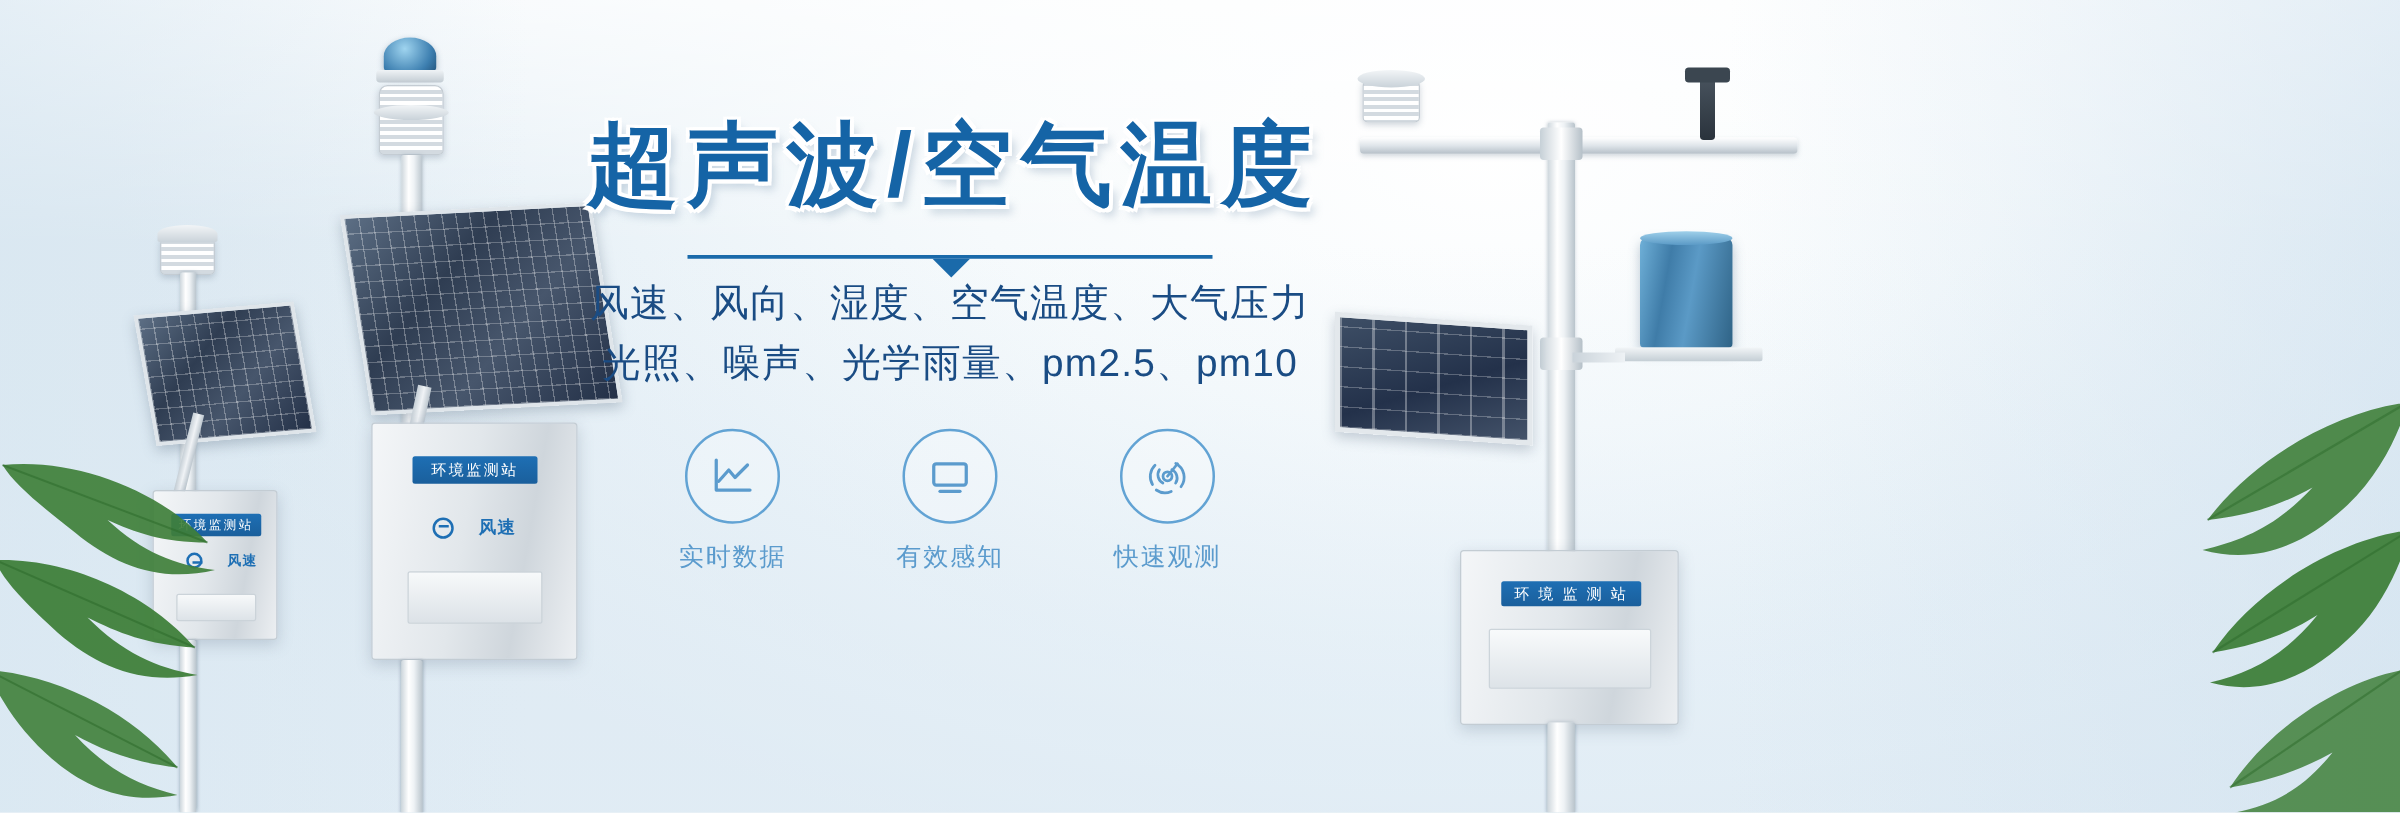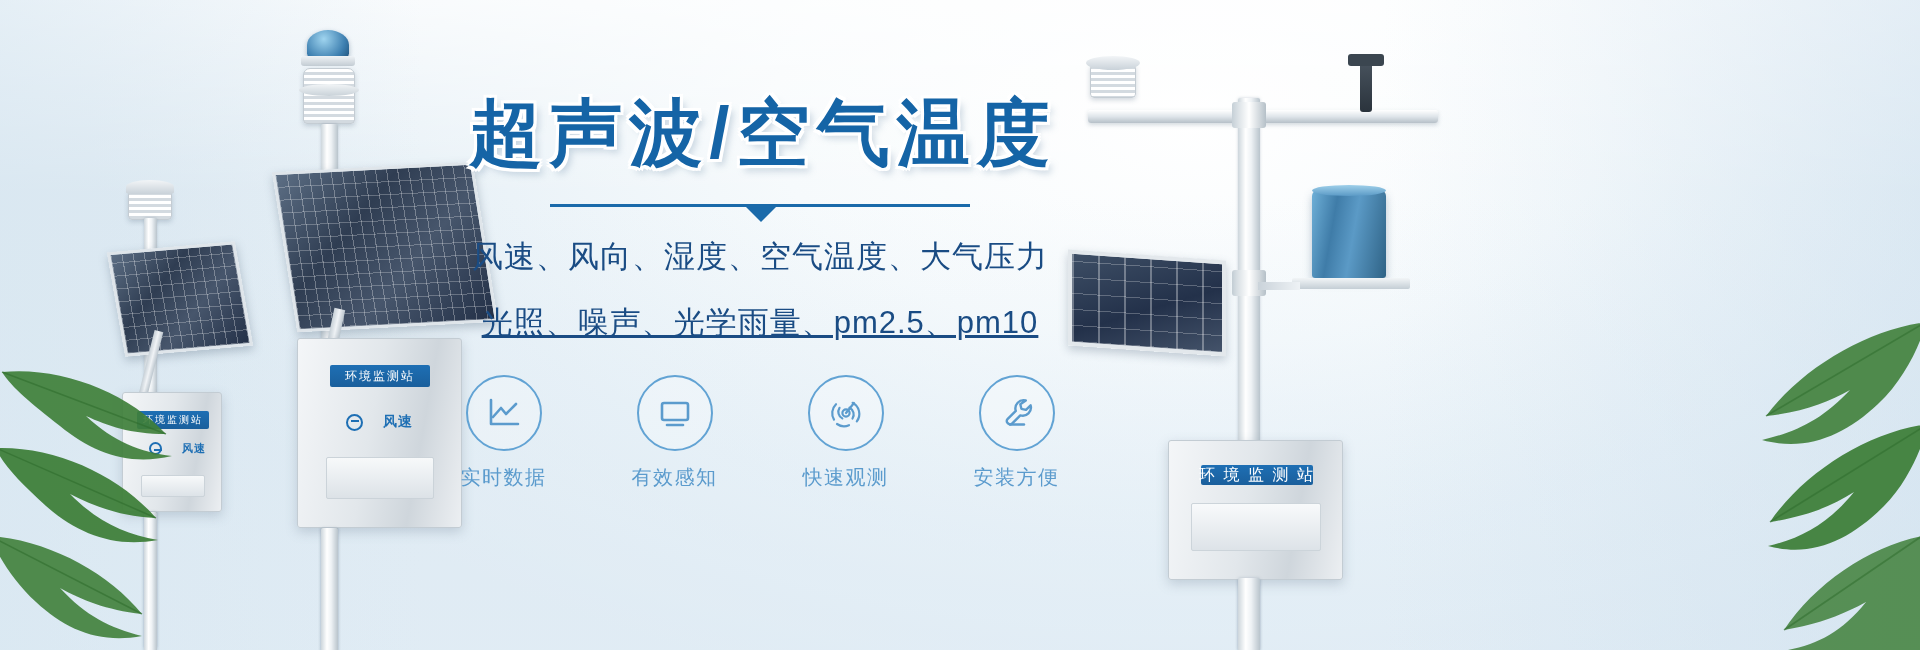--- a/index.html
+++ b/index.html
@@ -51,22 +51,22 @@
     position:absolute; left:196px; top:10px;
     width:0; height:0;
     border-left:15px solid transparent;
     border-right:15px solid transparent;
     border-top:15px solid #1a6aaa;
   }
   .sub-line {
     font-size:31px; color:#1a4c84; letter-spacing:1px;
     line-height:1.55; white-space:nowrap; font-weight:400;
   }
-  #sub1 { margin-top:14px; }
-  #sub2 { margin-top:18px;text-decoration:underline; }
+  #sub1 { }
+  #sub2 { margin-top:0; }
 
   
   #features {
     display:flex; justify-content:center; gap:64px;
     margin-top:28px;
   }
   .feature { width:110px; text-align:center; }
   .fc {
     width:76px; height:76px; margin:0 auto;
     border:2.5px solid #62a3d4; border-radius:50%;
@@ -242,21 +242,21 @@
     <div style="position:absolute;left:198px;top:242px;width:42px;height:8px;background:linear-gradient(90deg,#cad3da,#eef2f5);"></div>
 
     <div style="position:absolute;left:8px;top:215px;width:158px;height:96px;
                 background:
                   repeating-linear-gradient(90deg, rgba(255,255,255,.32) 0 2px, rgba(255,255,255,0) 2px 26px),
                   repeating-linear-gradient(0deg, rgba(255,255,255,.25) 0 1px, rgba(255,255,255,0) 1px 16px),
                   linear-gradient(160deg,#3e4f66,#23314a 55%,#44536a);
                 border:4px solid #e3e8ec; box-shadow:0 4px 10px rgba(90,110,130,.32); transform:skewY(4deg);"></div>
 
     <div class="cabinet" style="left:108px; top:400px; width:175px; height:140px;">
-      <div class="plate" style="left:32px; top:24px; width:112px; height:20px; font-size:16px;">环 境 监 测 站</div>
+      <div class="plate" style="left:32px; top:24px; width:112px; height:20px; font-size:12px;">环 境 监 测 站</div>
       <div style="position:absolute;left:22px;top:62px;width:130px;height:48px;background:linear-gradient(180deg,#f8fafb,#dde3e8);border:1px solid #ccd4da;border-radius:2px;"></div>
     </div>
     <div class="pole" style="left:178px; top:538px; width:22px; height:80px;"></div>
   </div>
 
   <div class="leaf" style="left:-10px; top:330px;">
     <svg width="210" height="330" viewBox="0 0 210 330">
       <g fill="#3f7f3a">
         <path d="M12 42 C70 36,138 62,176 104 C140 104,118 96,96 86 C124 112,150 122,182 126 C140 136,104 124,70 96 C42 74,22 58,12 42Z" opacity=".92"></path>
         <path d="M6 118 C66 116,130 146,166 188 C128 186,104 176,80 164 C108 192,134 204,168 210 C124 218,88 204,56 176 C30 152,12 134,6 118Z" opacity=".95"></path>
@@ -327,25 +327,16 @@
             <path d="M26.5 25.5 a7.5 7.5 0 0 0 -3.0 -10.8"></path>
             <path d="M13.5 14.8 a7.5 7.5 0 0 0 2.8 10.6"></path>
             <path d="M30.8 28.4 a12.5 12.5 0 0 0 -4.2 -18.6"></path>
             <path d="M10.0 11.2 a12.5 12.5 0 0 0 -2.0 15.4"></path>
             <path d="M11.0 31.0 a12.5 12.5 0 0 0 12.0 1.2"></path>
           </svg>
         </div>
         <div class="flabel">快速观测</div>
       </div>
 
-      <div class="feature">
-        <div class="fc">
-          <svg width="40" height="40" viewBox="0 0 40 40" fill="none" stroke="#5b9bcd" stroke-width="2.4" stroke-linecap="round" stroke-linejoin="round">
-            <path d="M28.8 7.5 a8.2 8.2 0 0 0 -10.0 10.4 L10.5 26.2 a2.6 2.6 0 0 0 0 3.7 l0.8 0.8 a2.6 2.6 0 0 0 3.7 0 l8.3 -8.3 a8.2 8.2 0 0 0 10.3 -10.1 l-4.6 4.6 -4.6 -1.1 -1.1 -4.6 Z"></path>
-            <path d="M13 31.5 H27"></path>
-          </svg>
-        </div>
-        <div class="flabel">安装方便</div>
-      </div>
 
     </div>
   </div>
 </div>
 
 </body></html>

